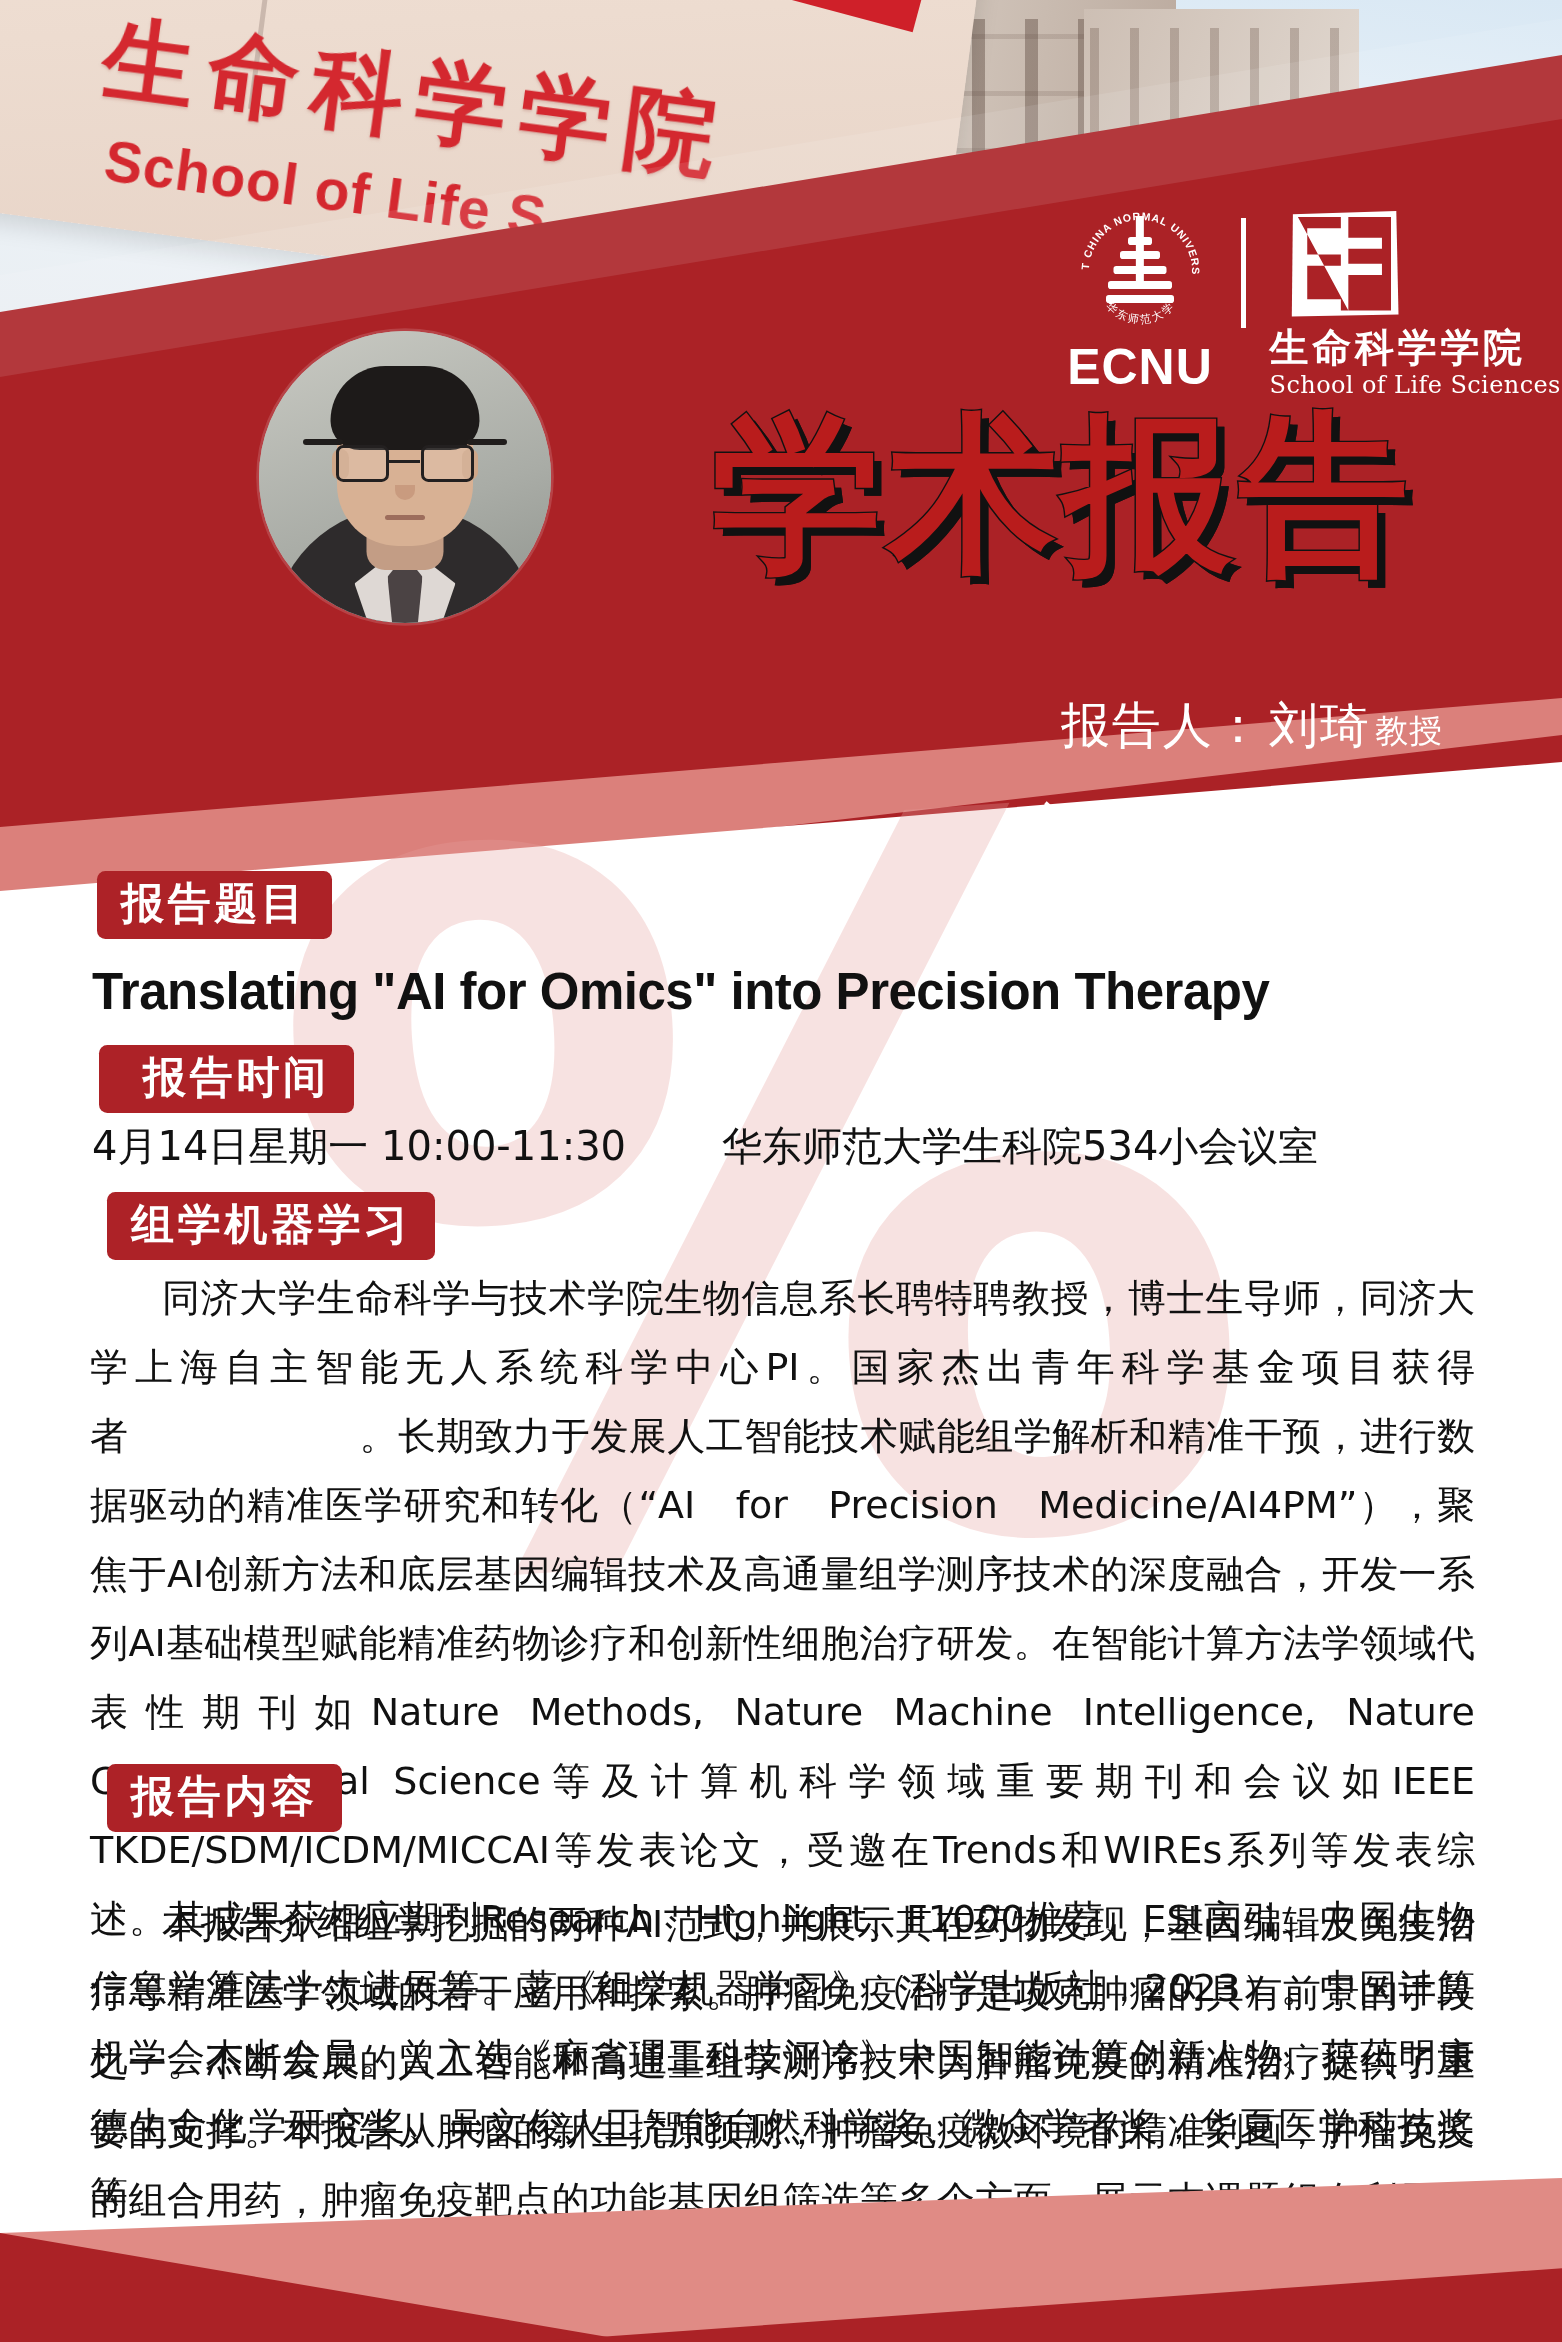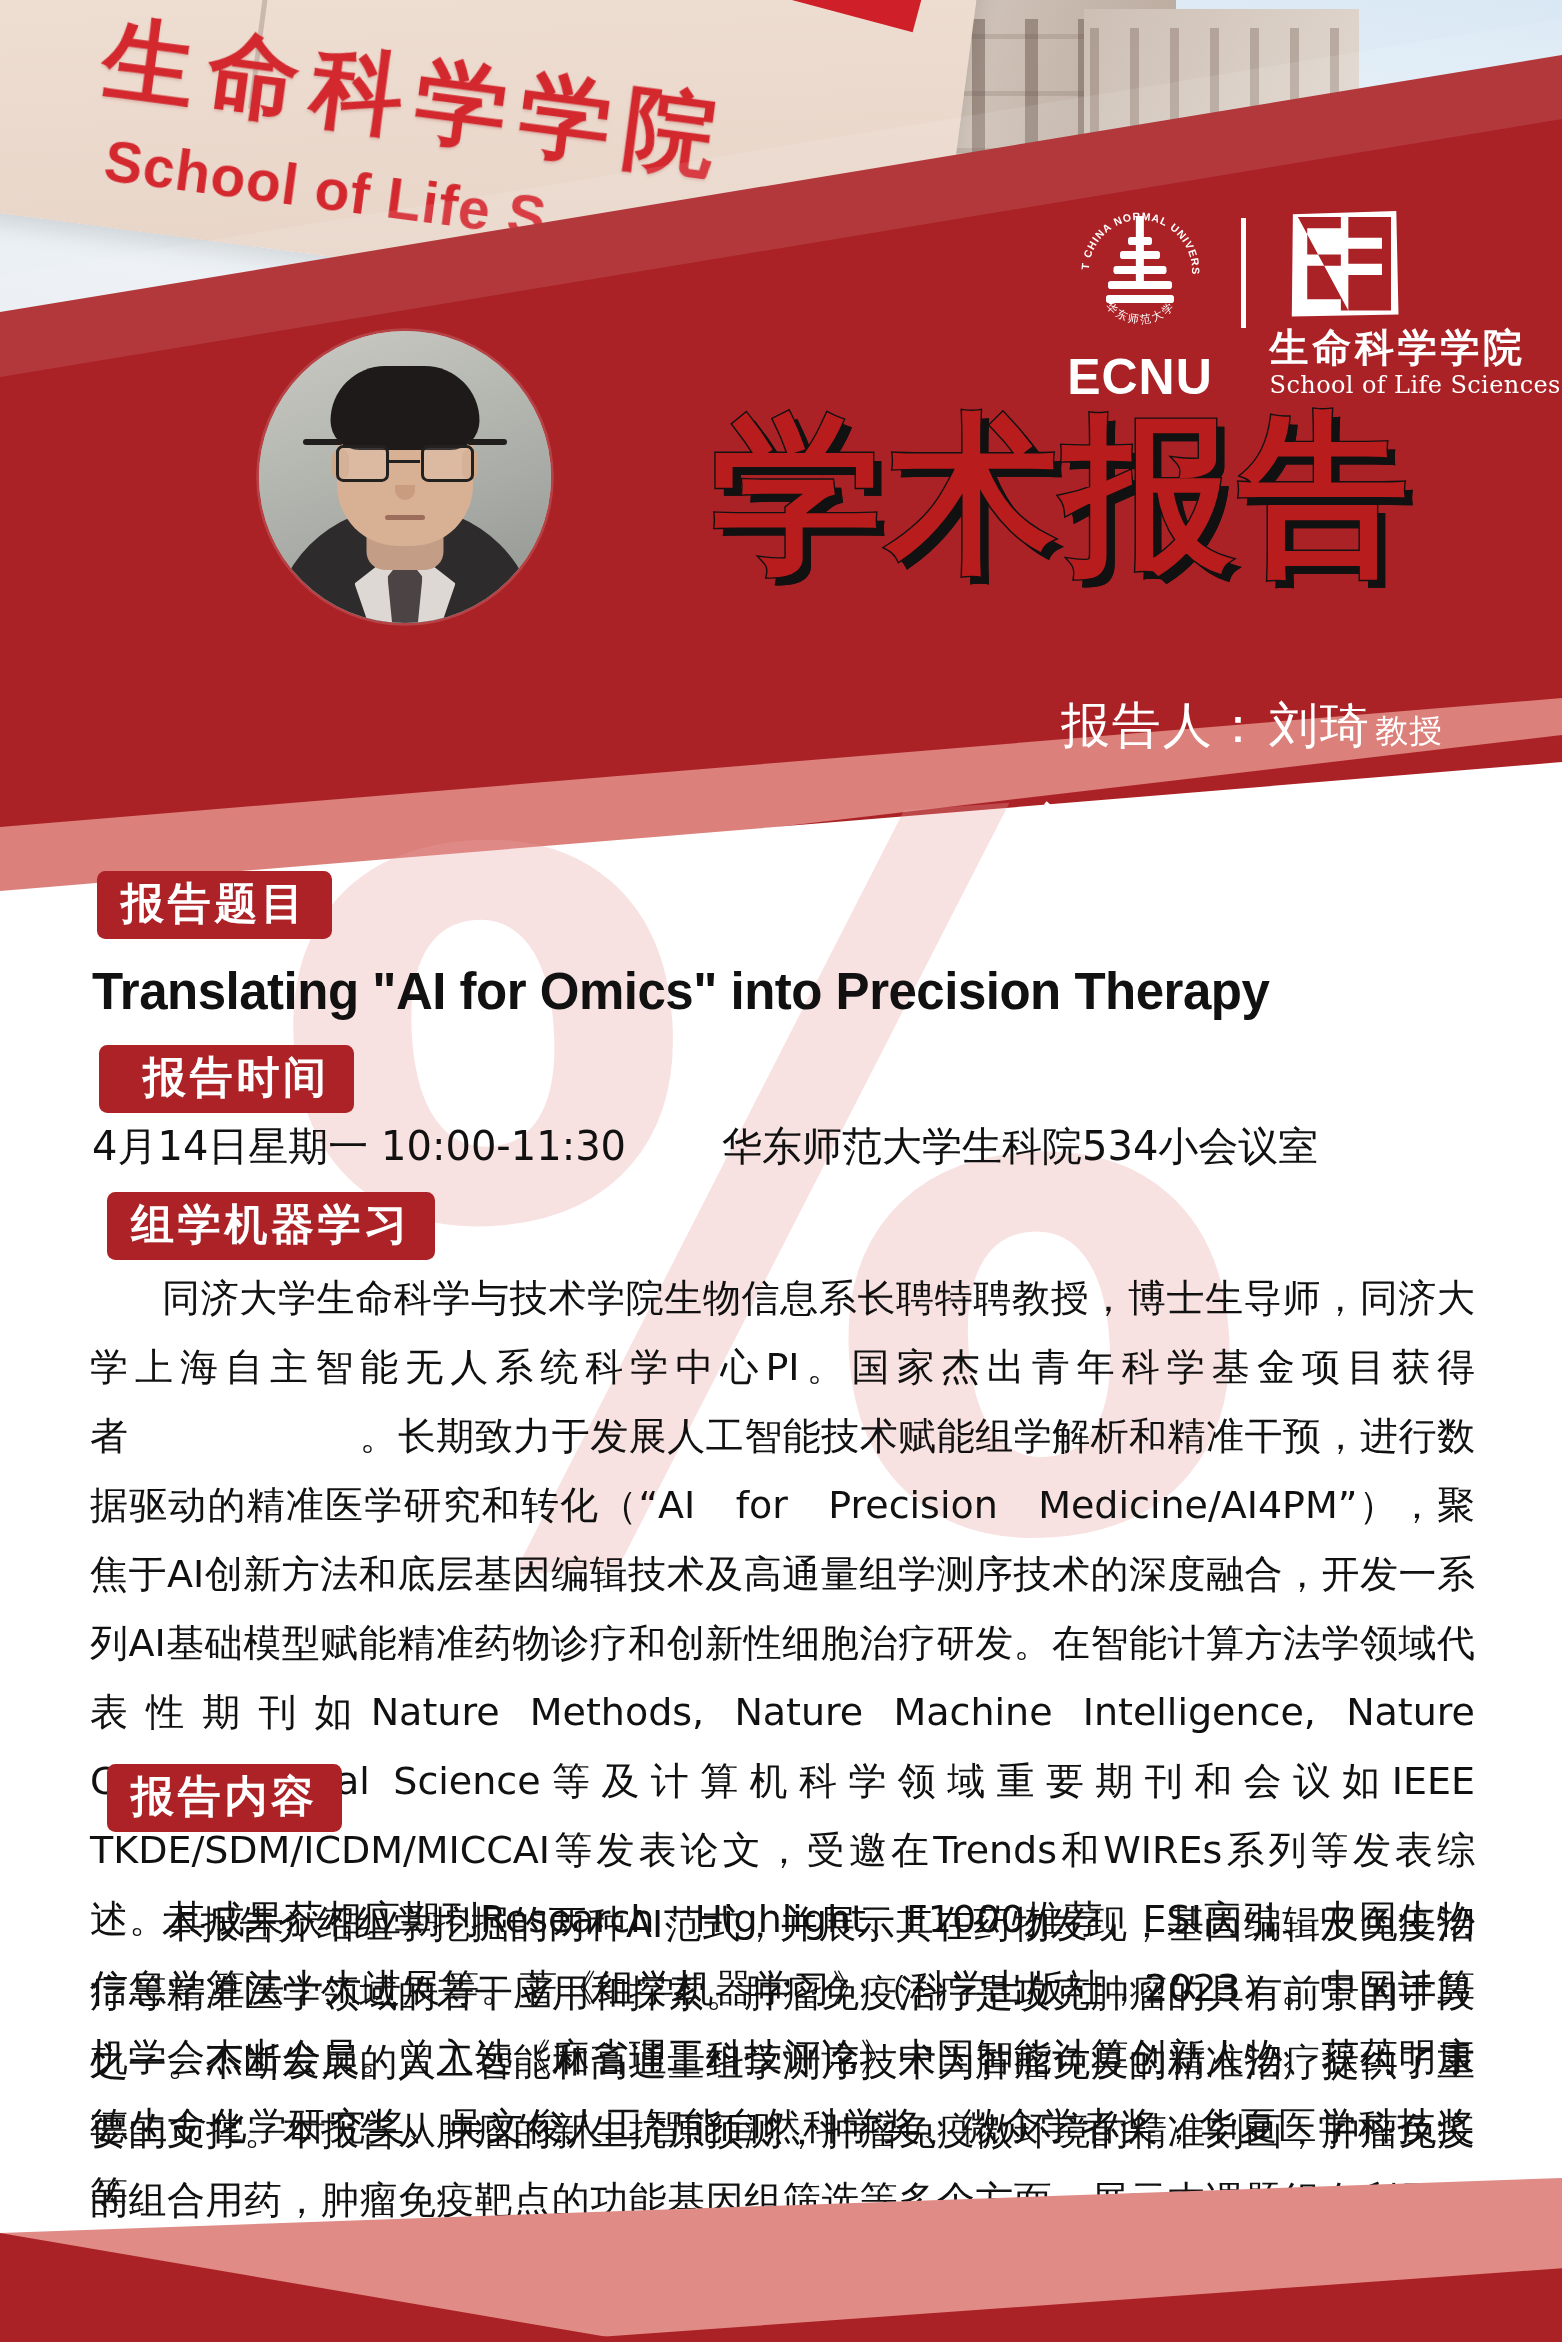--- a/index.html
+++ b/index.html
@@ -217,21 +217,21 @@
   .ecnu-tree i:nth-child(2){ top: 20px; width: 40px; }
   .ecnu-tree i:nth-child(3){ top: 35px; width: 53px; }
   .ecnu-tree i:nth-child(4){ top: 50px; width: 64px; }
   .ecnu-tree i:nth-child(5){ top: 64px; width: 68px; }
   .ecnu-trunk {
     position: absolute; left: 50%; top: 9.2px; transform: translateX(-50%);
     width: 8.3px; height: 73px; background: #fff;
   }
   .ecnu-name {
     color: #fff; font-size: 50px; font-weight: bold; letter-spacing: 0.9px;
-    margin-top: 16px; line-height: 1;
+    margin-top: 6px; line-height: 1;
   }
   .logo-divider {
     width: 4.6px; height: 110px; background: #fff; margin-top: 11px;
   }
   .sls-block { padding-top: 1.8px; }
   .sls-seal {
     position: relative; width: 110px; height: 110px; margin-left: 20px;
     background: #fff;
     clip-path: polygon(3% 5%, 97% 2%, 99% 96%, 2% 98%);
   }

